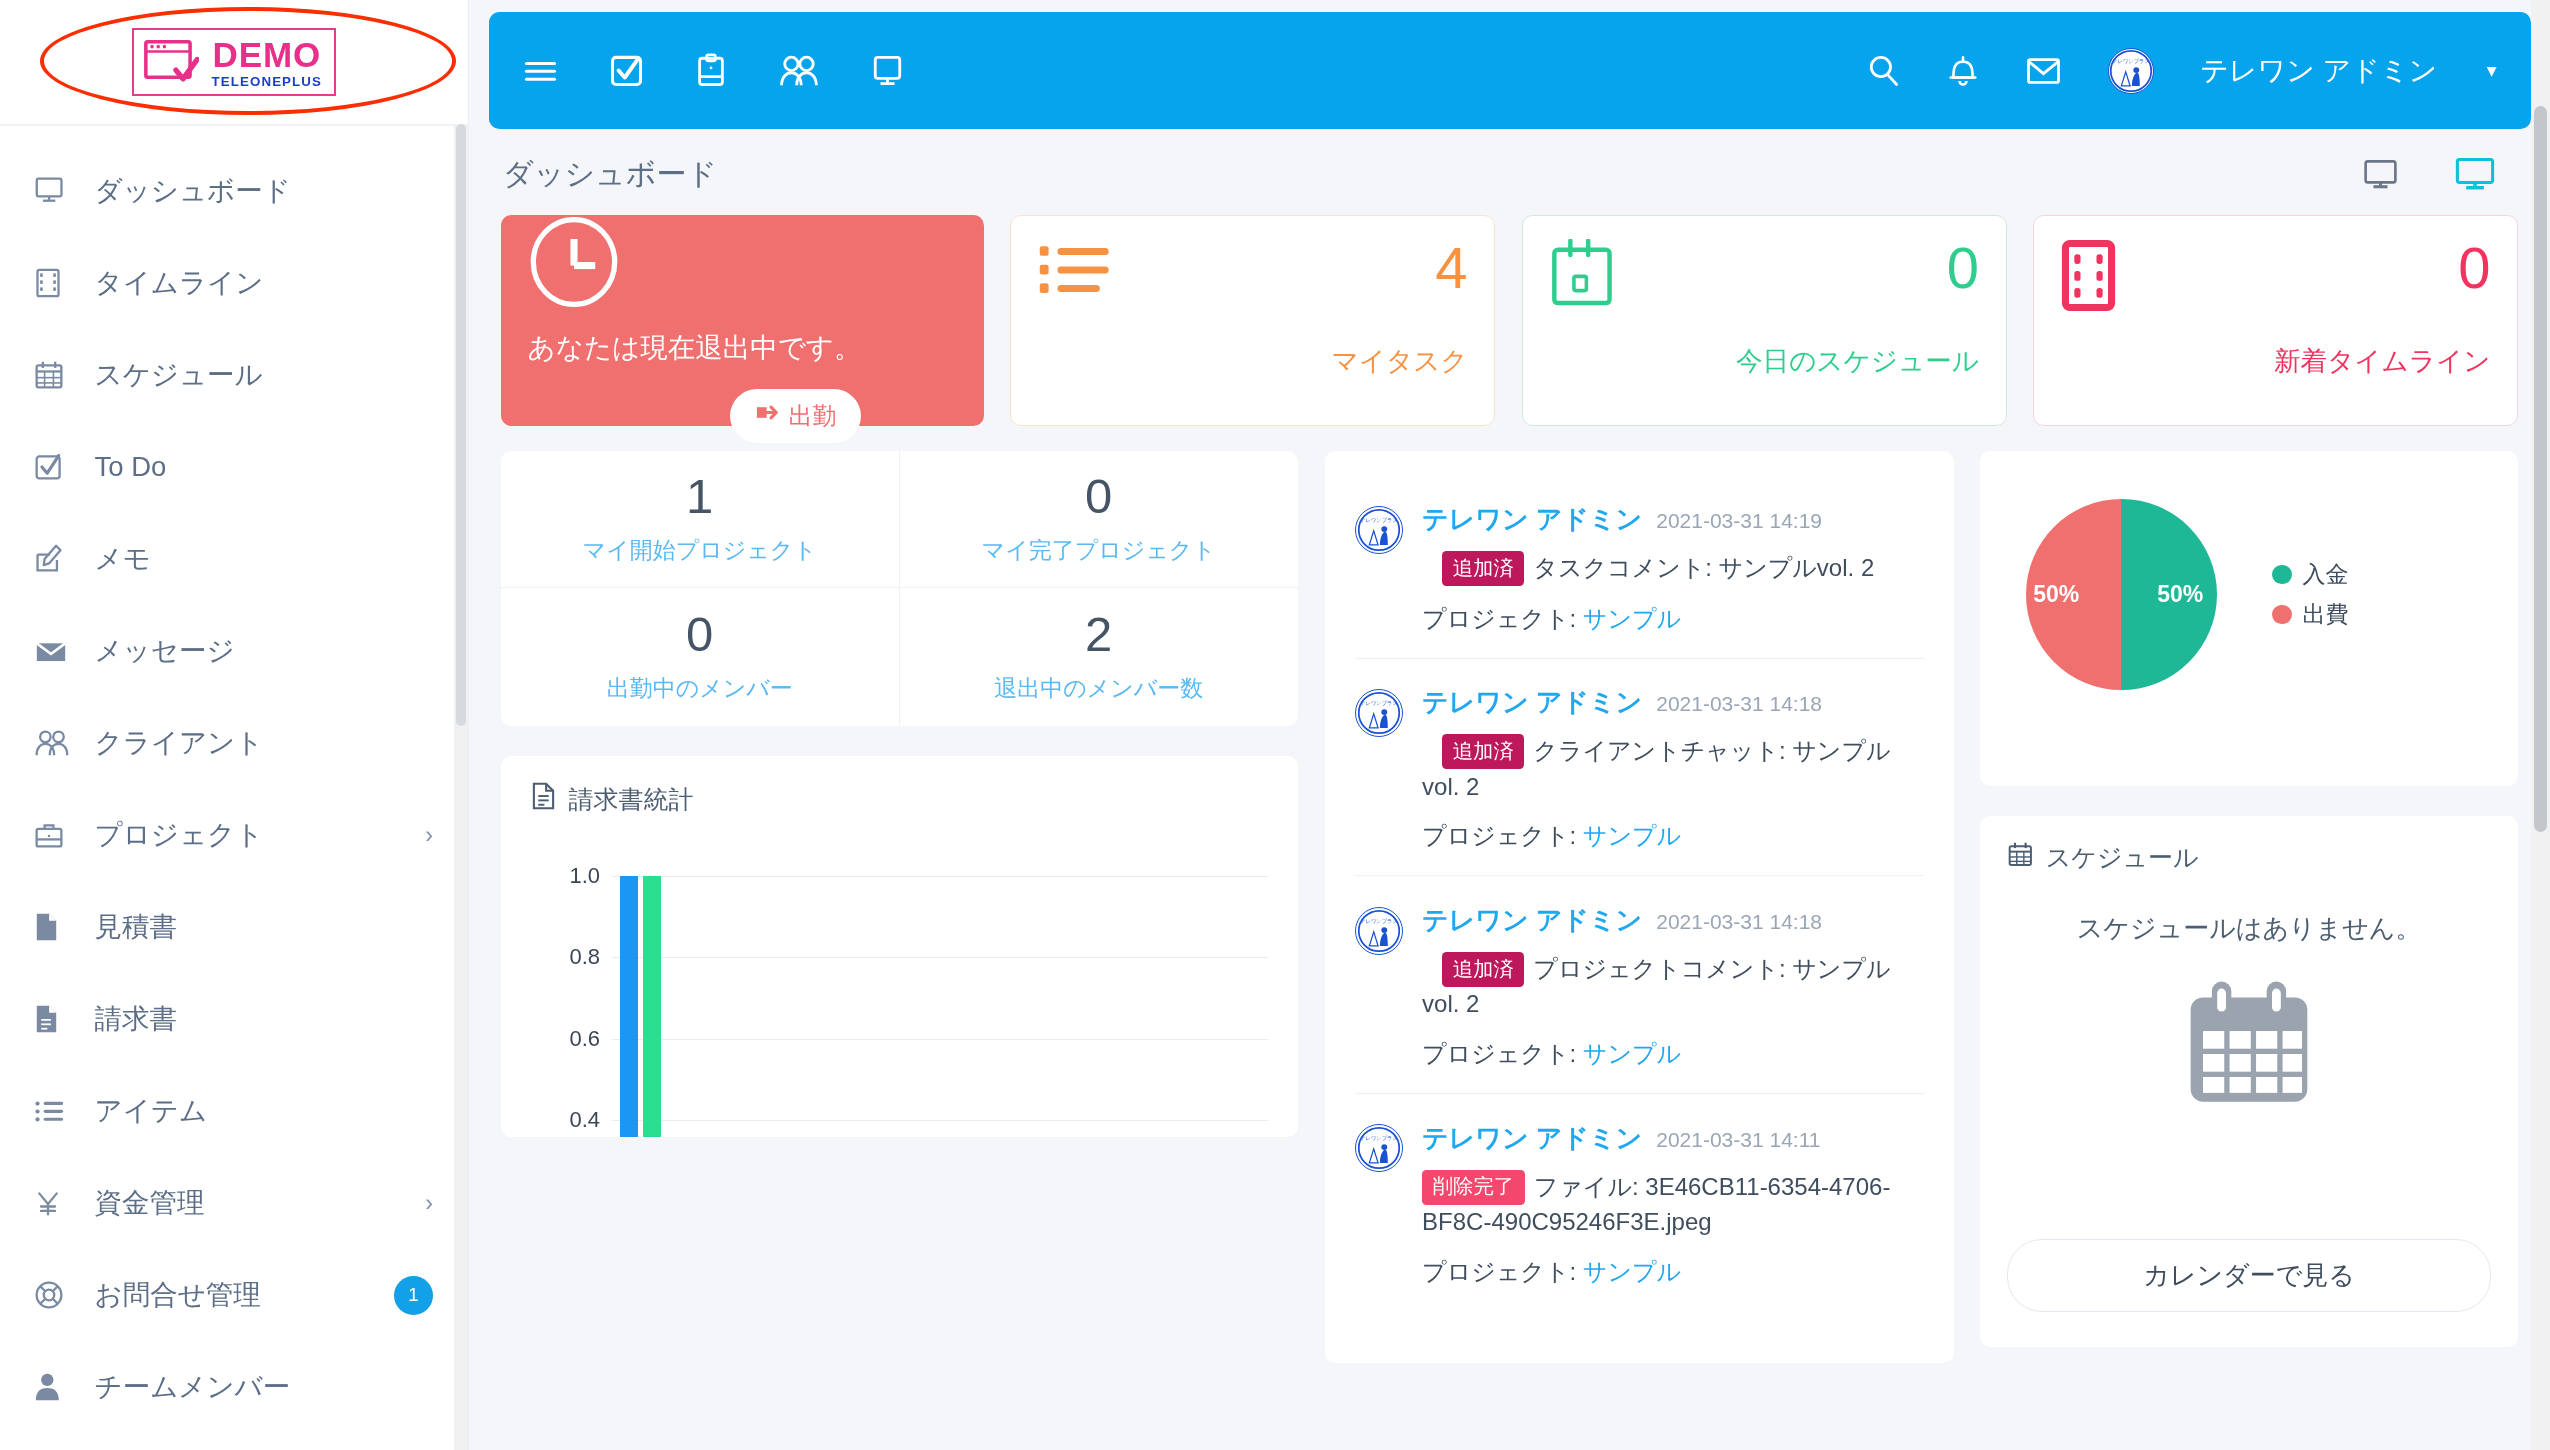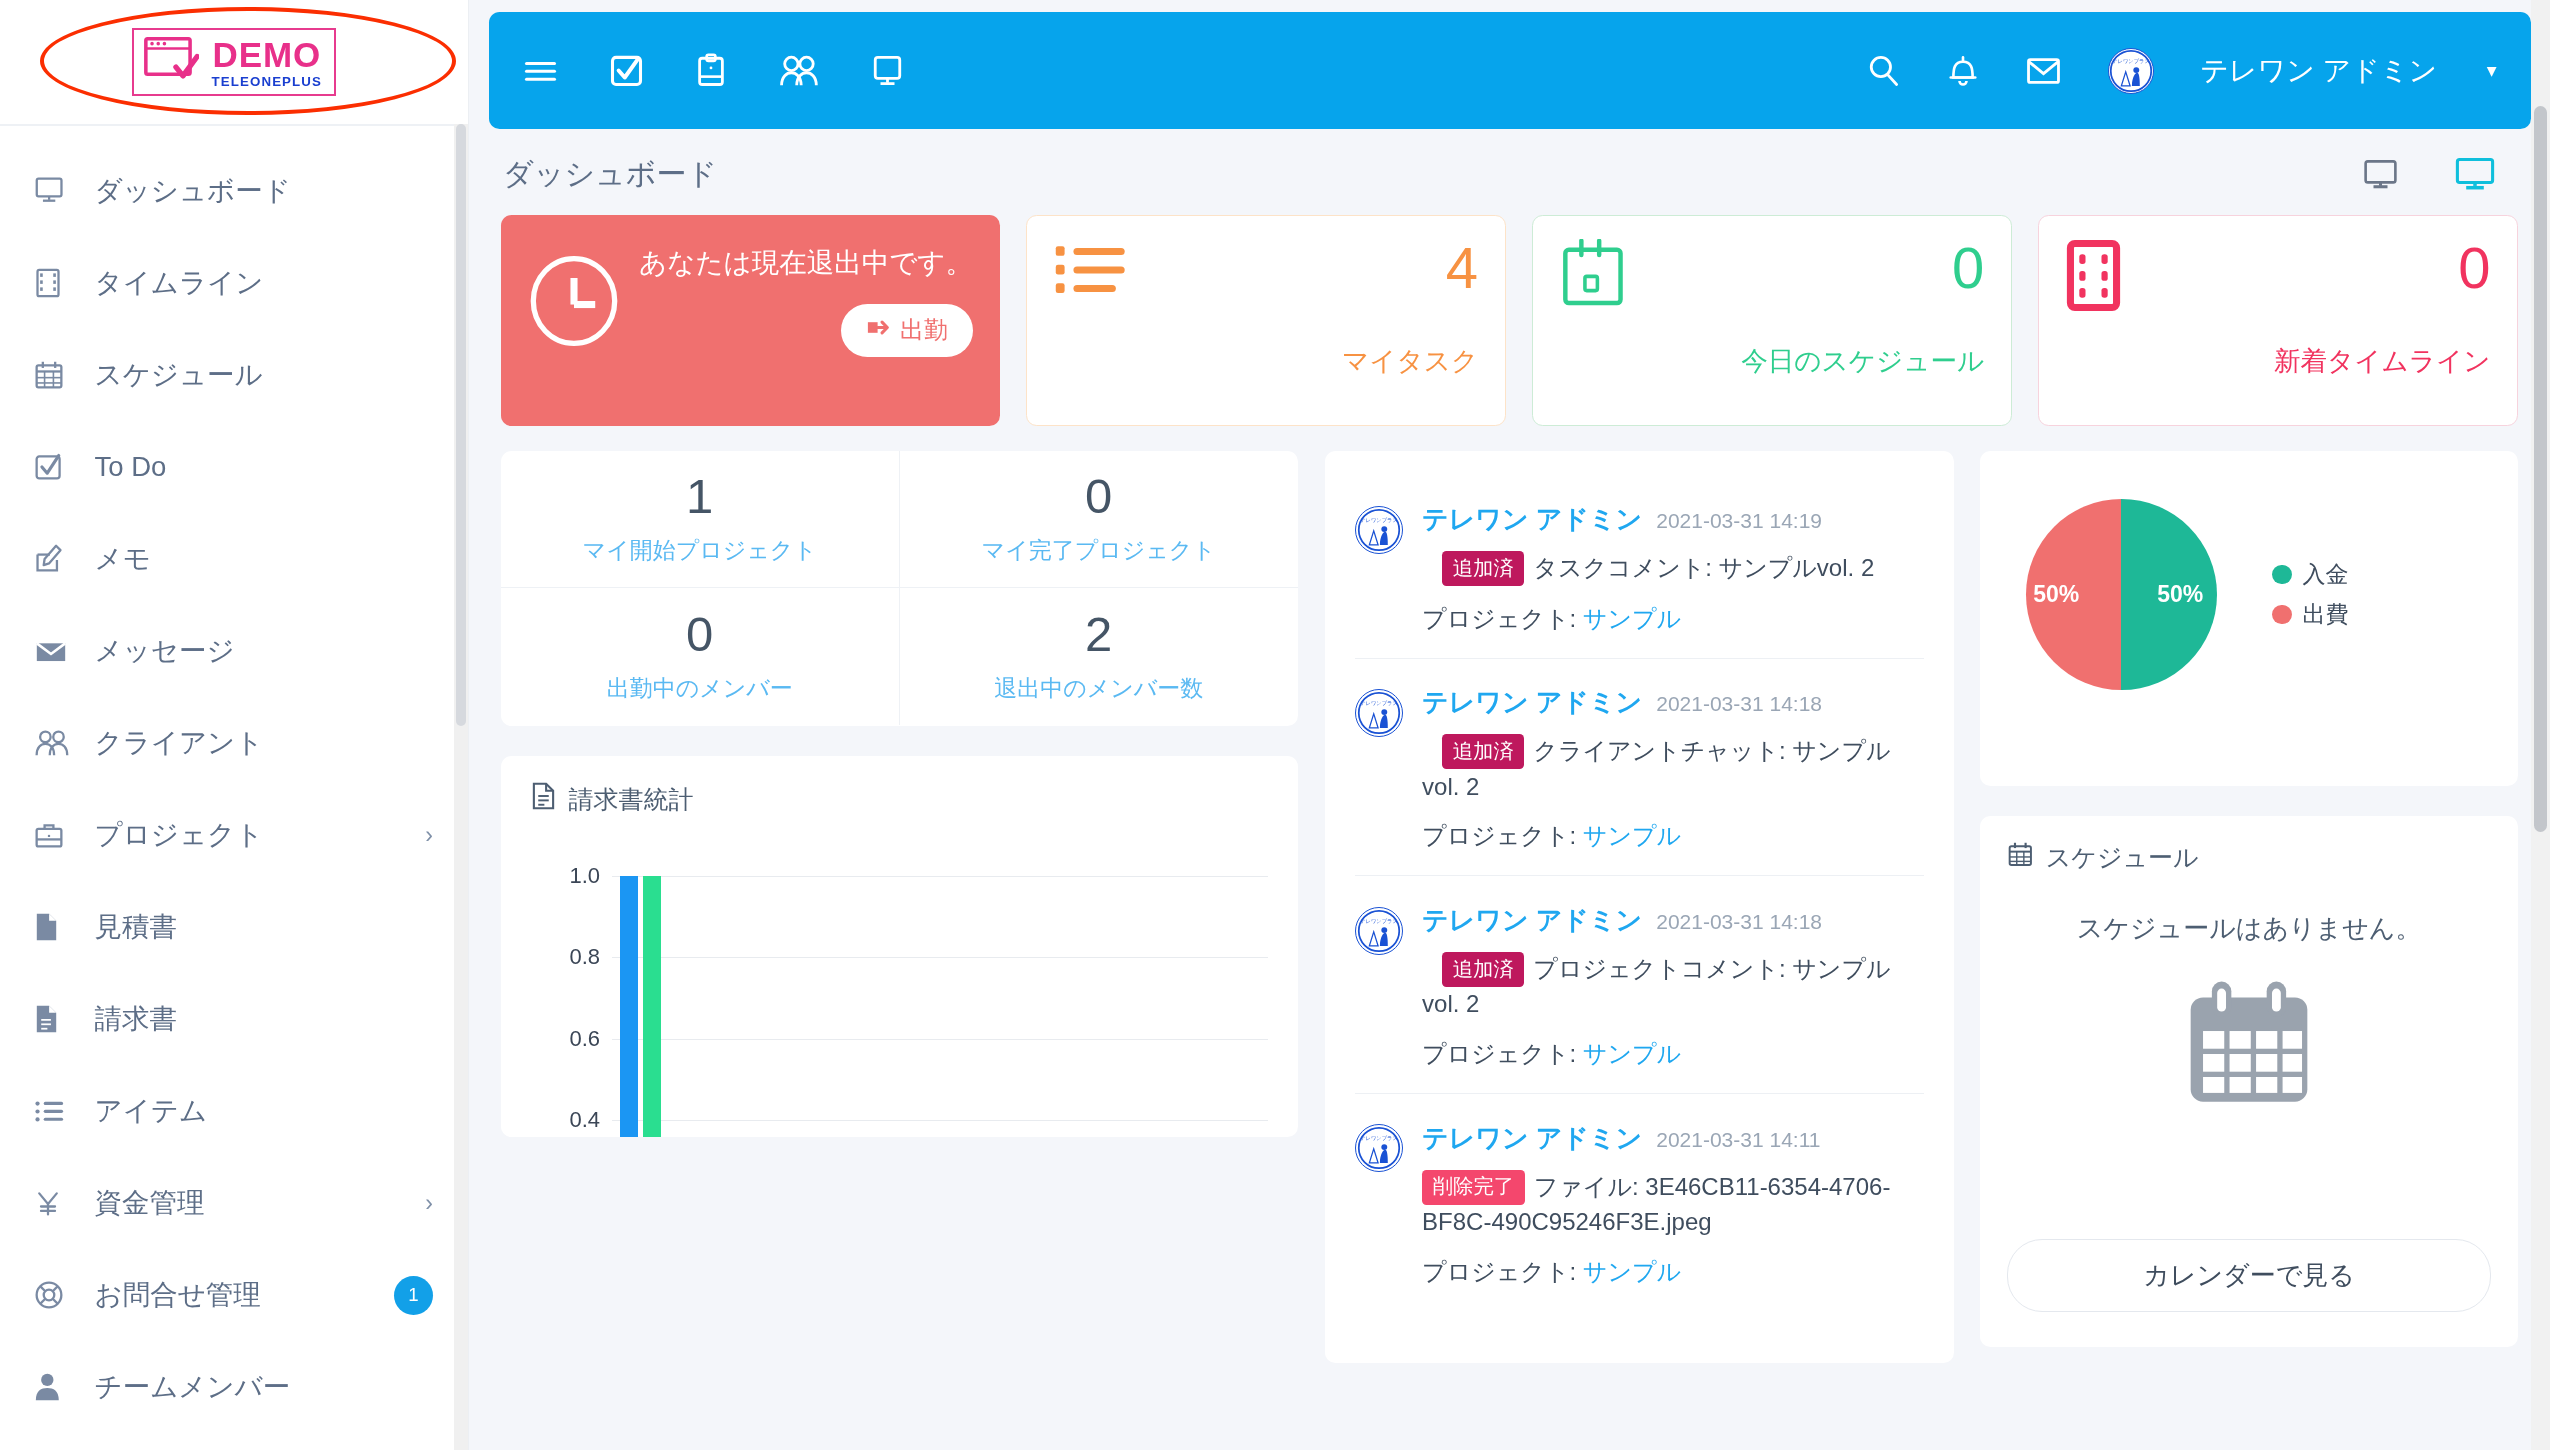--- a/index.html
+++ b/index.html
@@ -18,21 +18,21 @@
     border-right: 0.9px solid #eceff3;
     overflow: hidden;
   }
   .logo-wrap {
     height: 124px; display: flex; align-items: center; justify-content: center;
     position: relative; background: #fff;
   }
   .logo-box {
     border: 2.7px solid #e73b8e;
     padding: 7px 12.4px 5.3px 10.6px;
-    display: flex; gap: 12.4px;
+    display: flex; align-items: center; gap: 12.4px;
     background: #fff;
   }
   .logo-icon { width: 55px; height: 46px; position: relative; }
   .logo-text { display: flex; flex-direction: column; align-items: center; line-height: 1; }
   .logo-demo {
     font-size: 35px; font-weight: bold; color: #e8308a;
     letter-spacing: 0.9px; font-family: "Liberation Sans", sans-serif;
   }
   .logo-sub {
     font-size: 13.3px; font-weight: bold; color: #1a3fd0;
@@ -98,20 +98,21 @@
   
   .stat-row { display: flex; gap: 26.6px; }
   .stat-card {
     flex: 1; height: 211px; border-radius: 10.6px; background: #fff;
     position: relative; padding: 23px 26.6px;
   }
   .card-attend {
     background: #f0706f; border: none;
     display: flex; align-items: flex-start; justify-content: center; gap: 19.5px;
     padding-top: 30px;
+    flex-direction: column;
   }
   .clock-ico { flex: 0 0 auto; margin-top: 10.6px; }
   .attend-right { display: flex; flex-direction: column; align-items: flex-end; }
   .attend-msg { color: #fff; font-size: 27.5px; margin-bottom: 23px; white-space: nowrap; }
   .attend-btn {
     background: #fff; color: #f0706f; border: none; border-radius: 35px;
     padding: 10.6px 25px; font-size: 24px; display: flex; align-items: center; gap: 8.9px;
     cursor: pointer; font-family: inherit;
   }
   .card-orange { border: 0.9px solid #fde3c8; }

